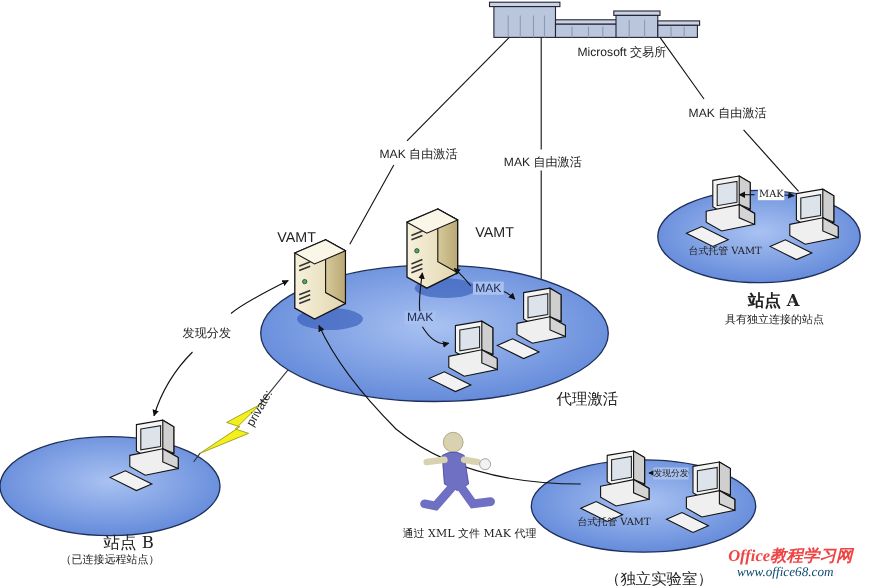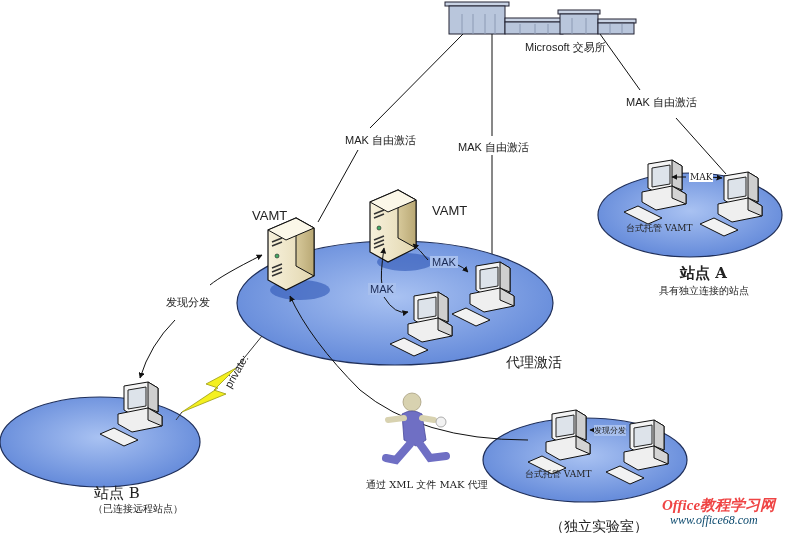--- a/index.html
+++ b/index.html
@@ -157,21 +157,21 @@
 <div class="lbl serif" style="left:506px;top:354px;font-size:14px;">代理激活</div>
 
 <div class="lbl serif small" style="left:689px;top:172px;background:#fff;padding:0 1px;">MAK</div>
 <div class="lbl serif small" style="left:626px;top:222px;">台式托管 VAMT</div>
 <div class="lbl serif big" style="left:680px;top:264px;font-weight:bold;">站点 A</div>
 <div class="lbl serif small" style="left:659px;top:284px;font-size:10px;">具有独立连接的站点</div>
 
 <div class="lbl serif mid" style="left:166px;top:295px;">发现分发</div>
 <div class="lbl sans mid" style="left:222px;top:384px;transform:rotate(-60deg);transform-origin:left top;">private:</div>
 <div class="lbl serif big" style="left:94px;top:484px;text-align:right;">站点 B</div>
-<div class="lbl serif small" style="left:55px;top:502px;font-size:10px;margin-left:38px;">（已连接远程站点）</div>
+<div class="lbl serif small" style="left:55px;top:502px;font-size:10px;">（已连接远程站点）</div>
 
 <div class="lbl serif small" style="left:366px;top:478px;font-size:10px;">通过 XML 文件 MAK 代理</div>
 <div class="lbl serif" style="left:594px;top:425px;font-size:8px;background:#a8c0ee;">发现分发</div>
 <div class="lbl serif small" style="left:525px;top:468px;">台式托管 VAMT</div>
 <div class="lbl serif big" style="left:560px;top:500px;margin-top:40px;">站点 C</div>
 <div class="lbl serif small" style="left:550px;top:518px;font-size:14px;">（独立实验室）</div>
 
 <div class="wm1" style="left:662px;top:496px;">Office教程学习网</div>
 <div class="wm2" style="left:670px;top:513px;">www.office68.com</div>
 </div>

